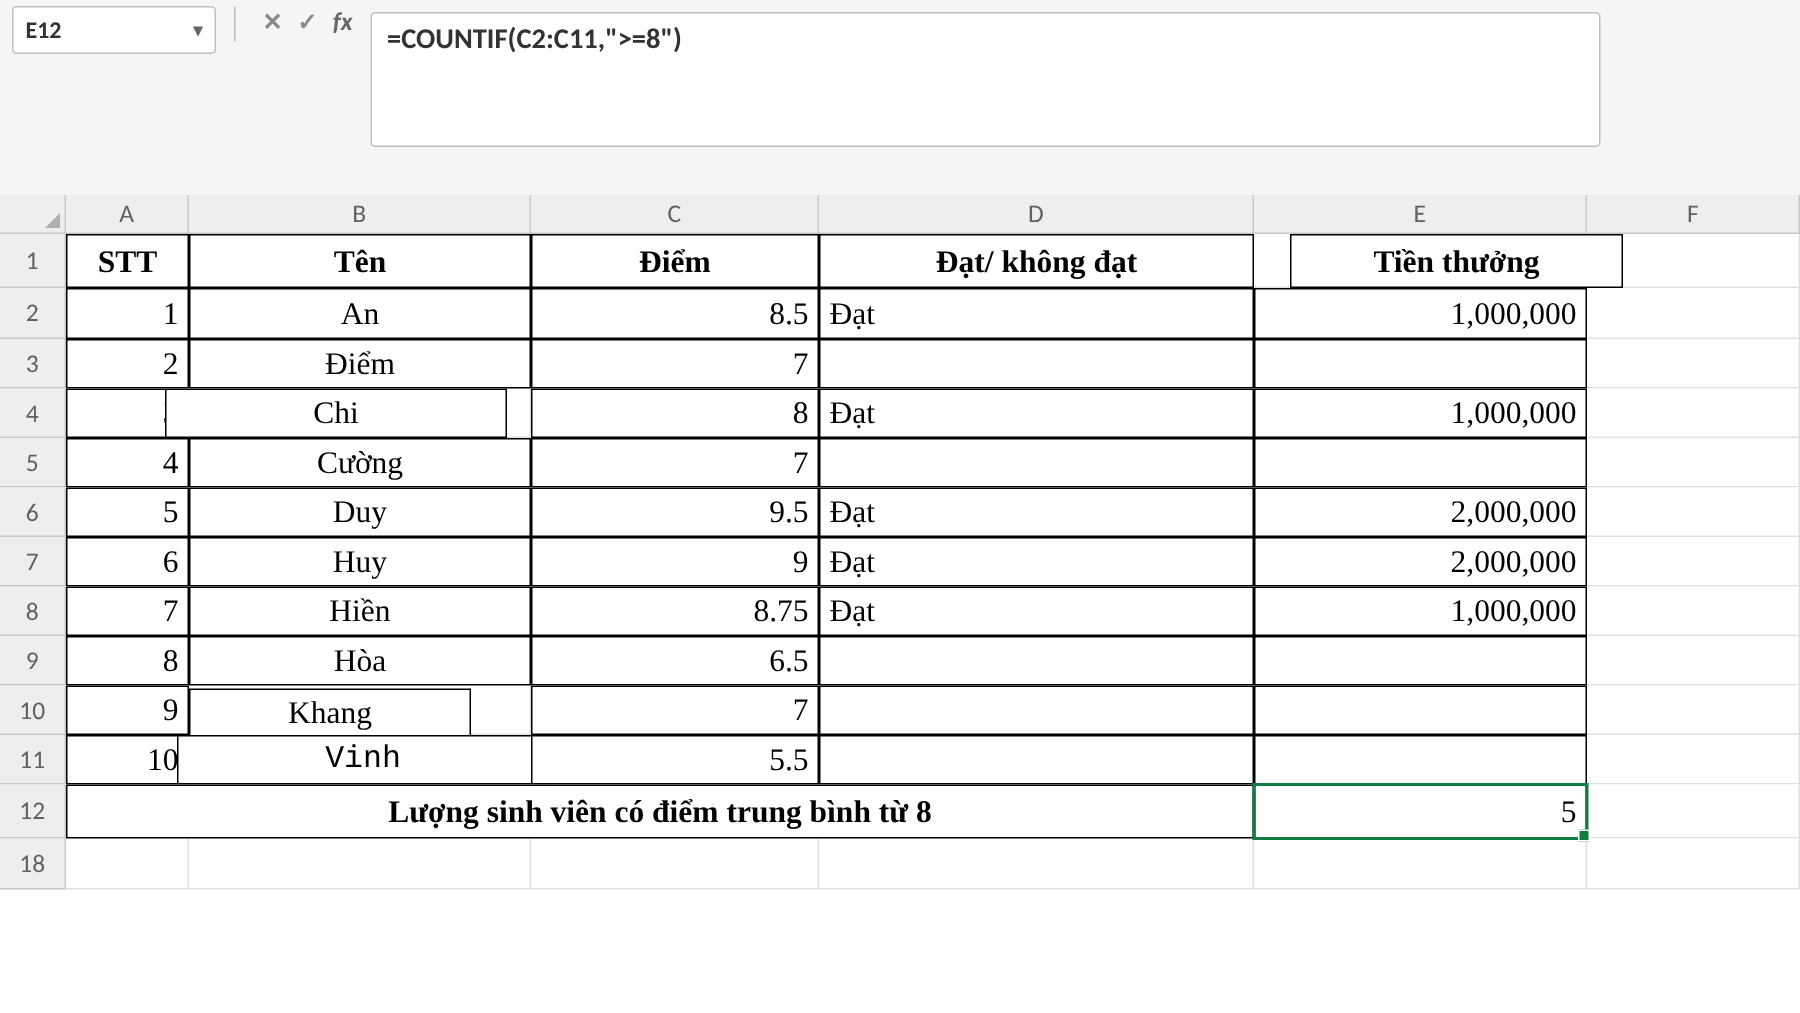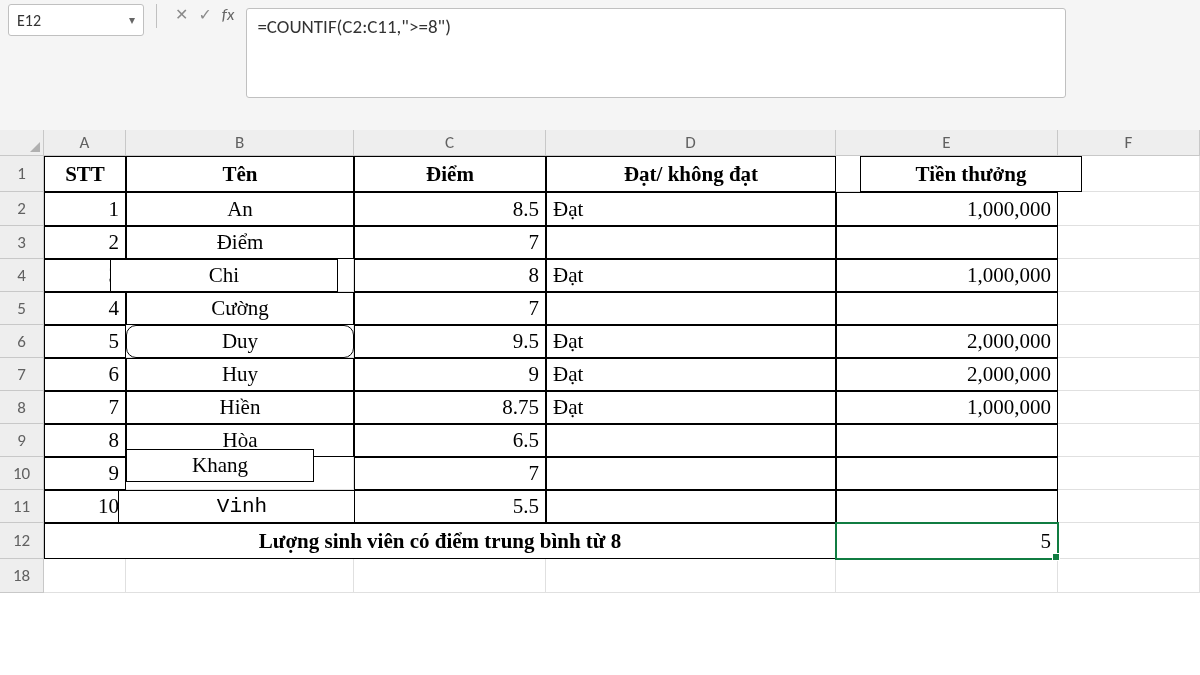--- a/index.html
+++ b/index.html
@@ -10,20 +10,21 @@
     width: 1200px;
     height: 675px;
   }
 
   
   .formula-bar-area {
     height: 130px;
     background: #f5f5f5;
     display: flex;
     flex-direction: column;
+    font-weight: bold;
   }
   .formula-row {
     display: flex;
     align-items: center;
     height: 44px;
     padding: 4px 8px;
     gap: 6px;
   }
   .name-box {
     width: 136px;
@@ -321,41 +322,41 @@
       <div class="cell center bt bb bl br" style="left: 66px; top: 103px; width: 228px; height: 33px;">Chi</div>
       <div class="cell right bt bb bl br" style="left: 310px; top: 103px; width: 192px; height: 33px;">8</div>
       <div class="cell left bt bb bl br" style="left: 502px; top: 103px; width: 290px; height: 33px;">Đạt</div>
       <div class="cell right bt bb bl br" style="left: 792px; top: 103px; width: 222px; height: 33px;">1,000,000</div>
       <div class="cell right bt bb bl br" style="left: 0px; top: 136px; width: 82px; height: 33px;">4</div>
       <div class="cell center bt bb bl br" style="left: 82px; top: 136px; width: 228px; height: 33px;">Cường</div>
       <div class="cell right bt bb bl br" style="left: 310px; top: 136px; width: 192px; height: 33px;">7</div>
       <div class="cell left bt bb bl br" style="left: 502px; top: 136px; width: 290px; height: 33px;"></div>
       <div class="cell right bt bb bl br" style="left: 792px; top: 136px; width: 222px; height: 33px;"></div>
       <div class="cell right bt bb bl br" style="left: 0px; top: 169px; width: 82px; height: 33px;">5</div>
-      <div class="cell center bt bb bl br" style="left: 82px; top: 169px; width: 228px; height: 33px; border-radius: 10px;">Duy</div>
+      <div class="cell center bt bb bl br" style="left: 82px; top: 169px; width: 228px; height: 33px;">Duy</div>
       <div class="cell right bt bb bl br" style="left: 310px; top: 169px; width: 192px; height: 33px;">9.5</div>
       <div class="cell left bt bb bl br" style="left: 502px; top: 169px; width: 290px; height: 33px;">Đạt</div>
       <div class="cell right bt bb bl br" style="left: 792px; top: 169px; width: 222px; height: 33px;">2,000,000</div>
       <div class="cell right bt bb bl br" style="left: 0px; top: 202px; width: 82px; height: 33px;">6</div>
       <div class="cell center bt bb bl br" style="left: 82px; top: 202px; width: 228px; height: 33px;">Huy</div>
       <div class="cell right bt bb bl br" style="left: 310px; top: 202px; width: 192px; height: 33px;">9</div>
       <div class="cell left bt bb bl br" style="left: 502px; top: 202px; width: 290px; height: 33px;">Đạt</div>
       <div class="cell right bt bb bl br" style="left: 792px; top: 202px; width: 222px; height: 33px;">2,000,000</div>
       <div class="cell right bt bb bl br" style="left: 0px; top: 235px; width: 82px; height: 33px;">7</div>
       <div class="cell center bt bb bl br" style="left: 82px; top: 235px; width: 228px; height: 33px;">Hiền</div>
       <div class="cell right bt bb bl br" style="left: 310px; top: 235px; width: 192px; height: 33px;">8.75</div>
       <div class="cell left bt bb bl br" style="left: 502px; top: 235px; width: 290px; height: 33px;">Đạt</div>
       <div class="cell right bt bb bl br" style="left: 792px; top: 235px; width: 222px; height: 33px;">1,000,000</div>
       <div class="cell right bt bb bl br" style="left: 0px; top: 268px; width: 82px; height: 33px;">8</div>
       <div class="cell center bt bb bl br" style="left: 82px; top: 268px; width: 228px; height: 33px;">Hòa</div>
       <div class="cell right bt bb bl br" style="left: 310px; top: 268px; width: 192px; height: 33px;">6.5</div>
       <div class="cell left bt bb bl br" style="left: 502px; top: 268px; width: 290px; height: 33px;"></div>
       <div class="cell right bt bb bl br" style="left: 792px; top: 268px; width: 222px; height: 33px;"></div>
       <div class="cell right bt bb bl br" style="left: 0px; top: 301px; width: 82px; height: 33px;">9</div>
-      <div class="cell center bt bb bl br" style="left: 82px; top: 293px; width: 188px; height: 33px; text-align: center;">Khang</div>
+      <div class="cell center bt bb bl br" style="left: 82px; top: 303px; width: 188px; height: 33px; text-align: center;">Khang</div>
       <div class="cell right bt bb bl br" style="left: 310px; top: 301px; width: 192px; height: 33px;">7</div>
       <div class="cell left bt bb bl br" style="left: 502px; top: 301px; width: 290px; height: 33px;"></div>
       <div class="cell right bt bb bl br" style="left: 792px; top: 301px; width: 222px; height: 33px;"></div>
       <div class="cell right bt bb bl br" style="left: 0px; top: 334px; width: 82px; height: 33px;">10</div>
       <div class="cell center bt bb bl br" style="left: 74px; top: 334px; width: 248px; height: 33px; font-family: Liberation Mono, monospace;">Vinh</div>
       <div class="cell right bt bb bl br" style="left: 310px; top: 334px; width: 192px; height: 33px;">5.5</div>
       <div class="cell left bt bb bl br" style="left: 502px; top: 334px; width: 290px; height: 33px;"></div>
       <div class="cell right bt bb bl br" style="left: 792px; top: 334px; width: 222px; height: 33px;"></div>
       <div class="cell merged-label bt bb bl br" style="left: 0px; top: 367px; width: 792px; height: 36px;">Lượng sinh viên có điểm trung bình từ 8</div>
       <div class="cell right bt bb bl br selected-cell" style="left: 792px; top: 367px; width: 222px; height: 36px;">5</div>

